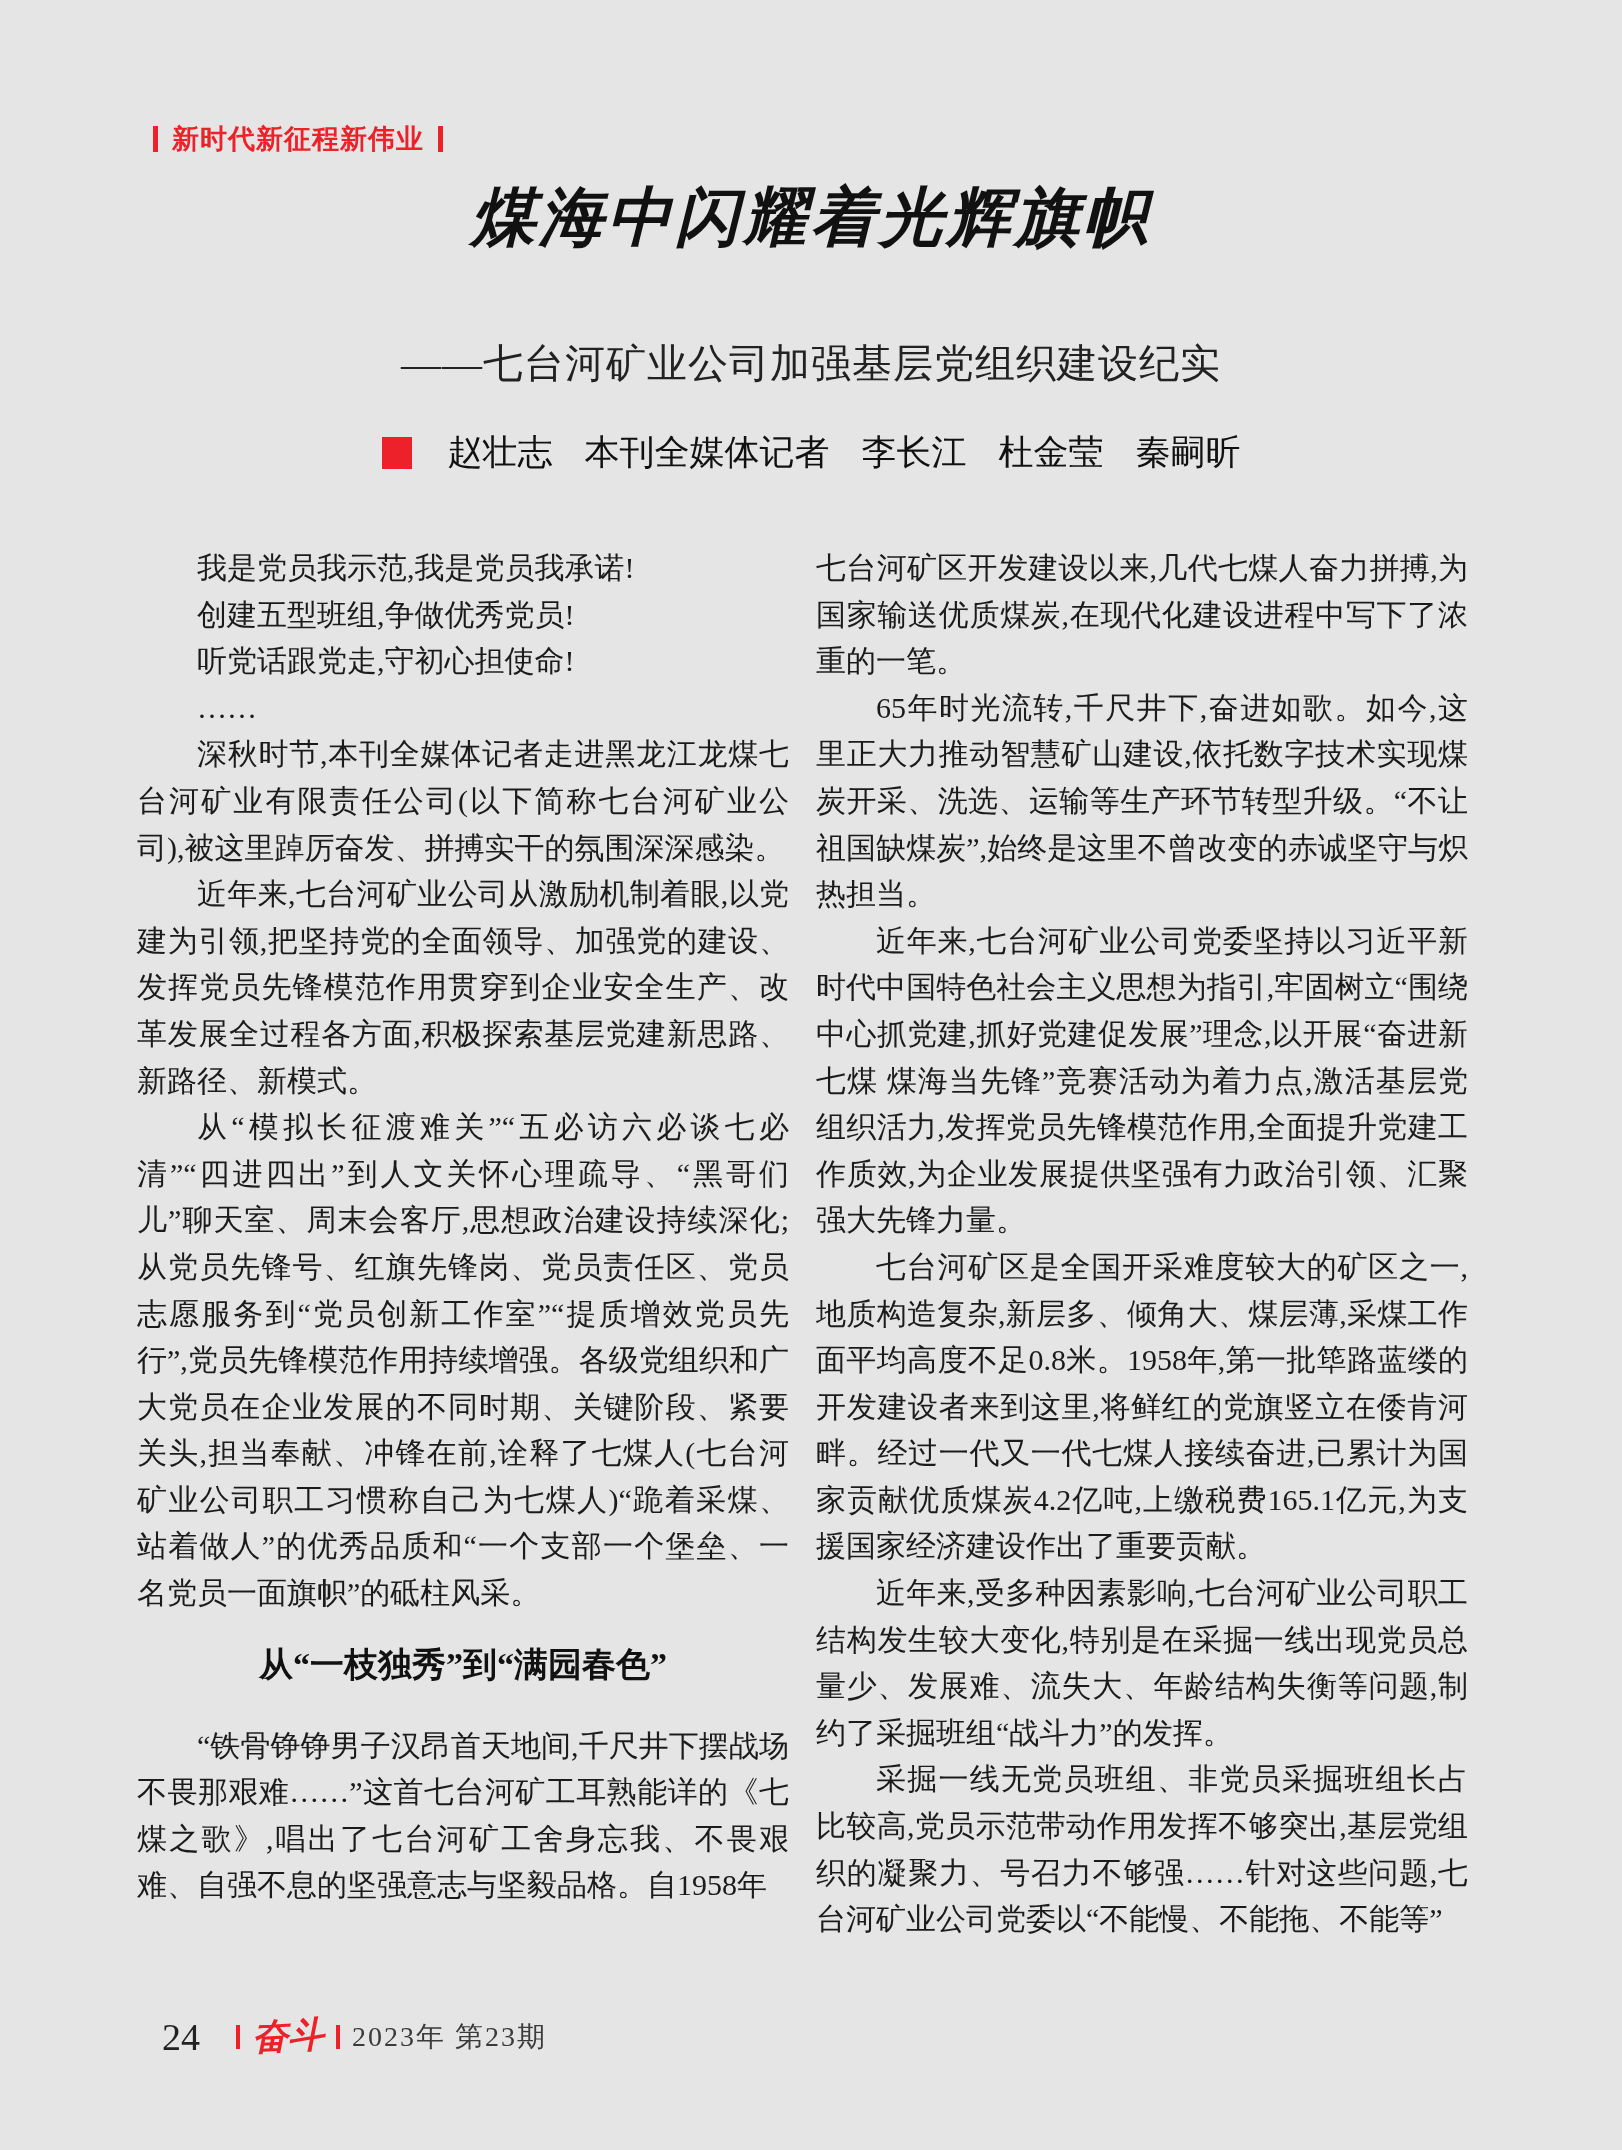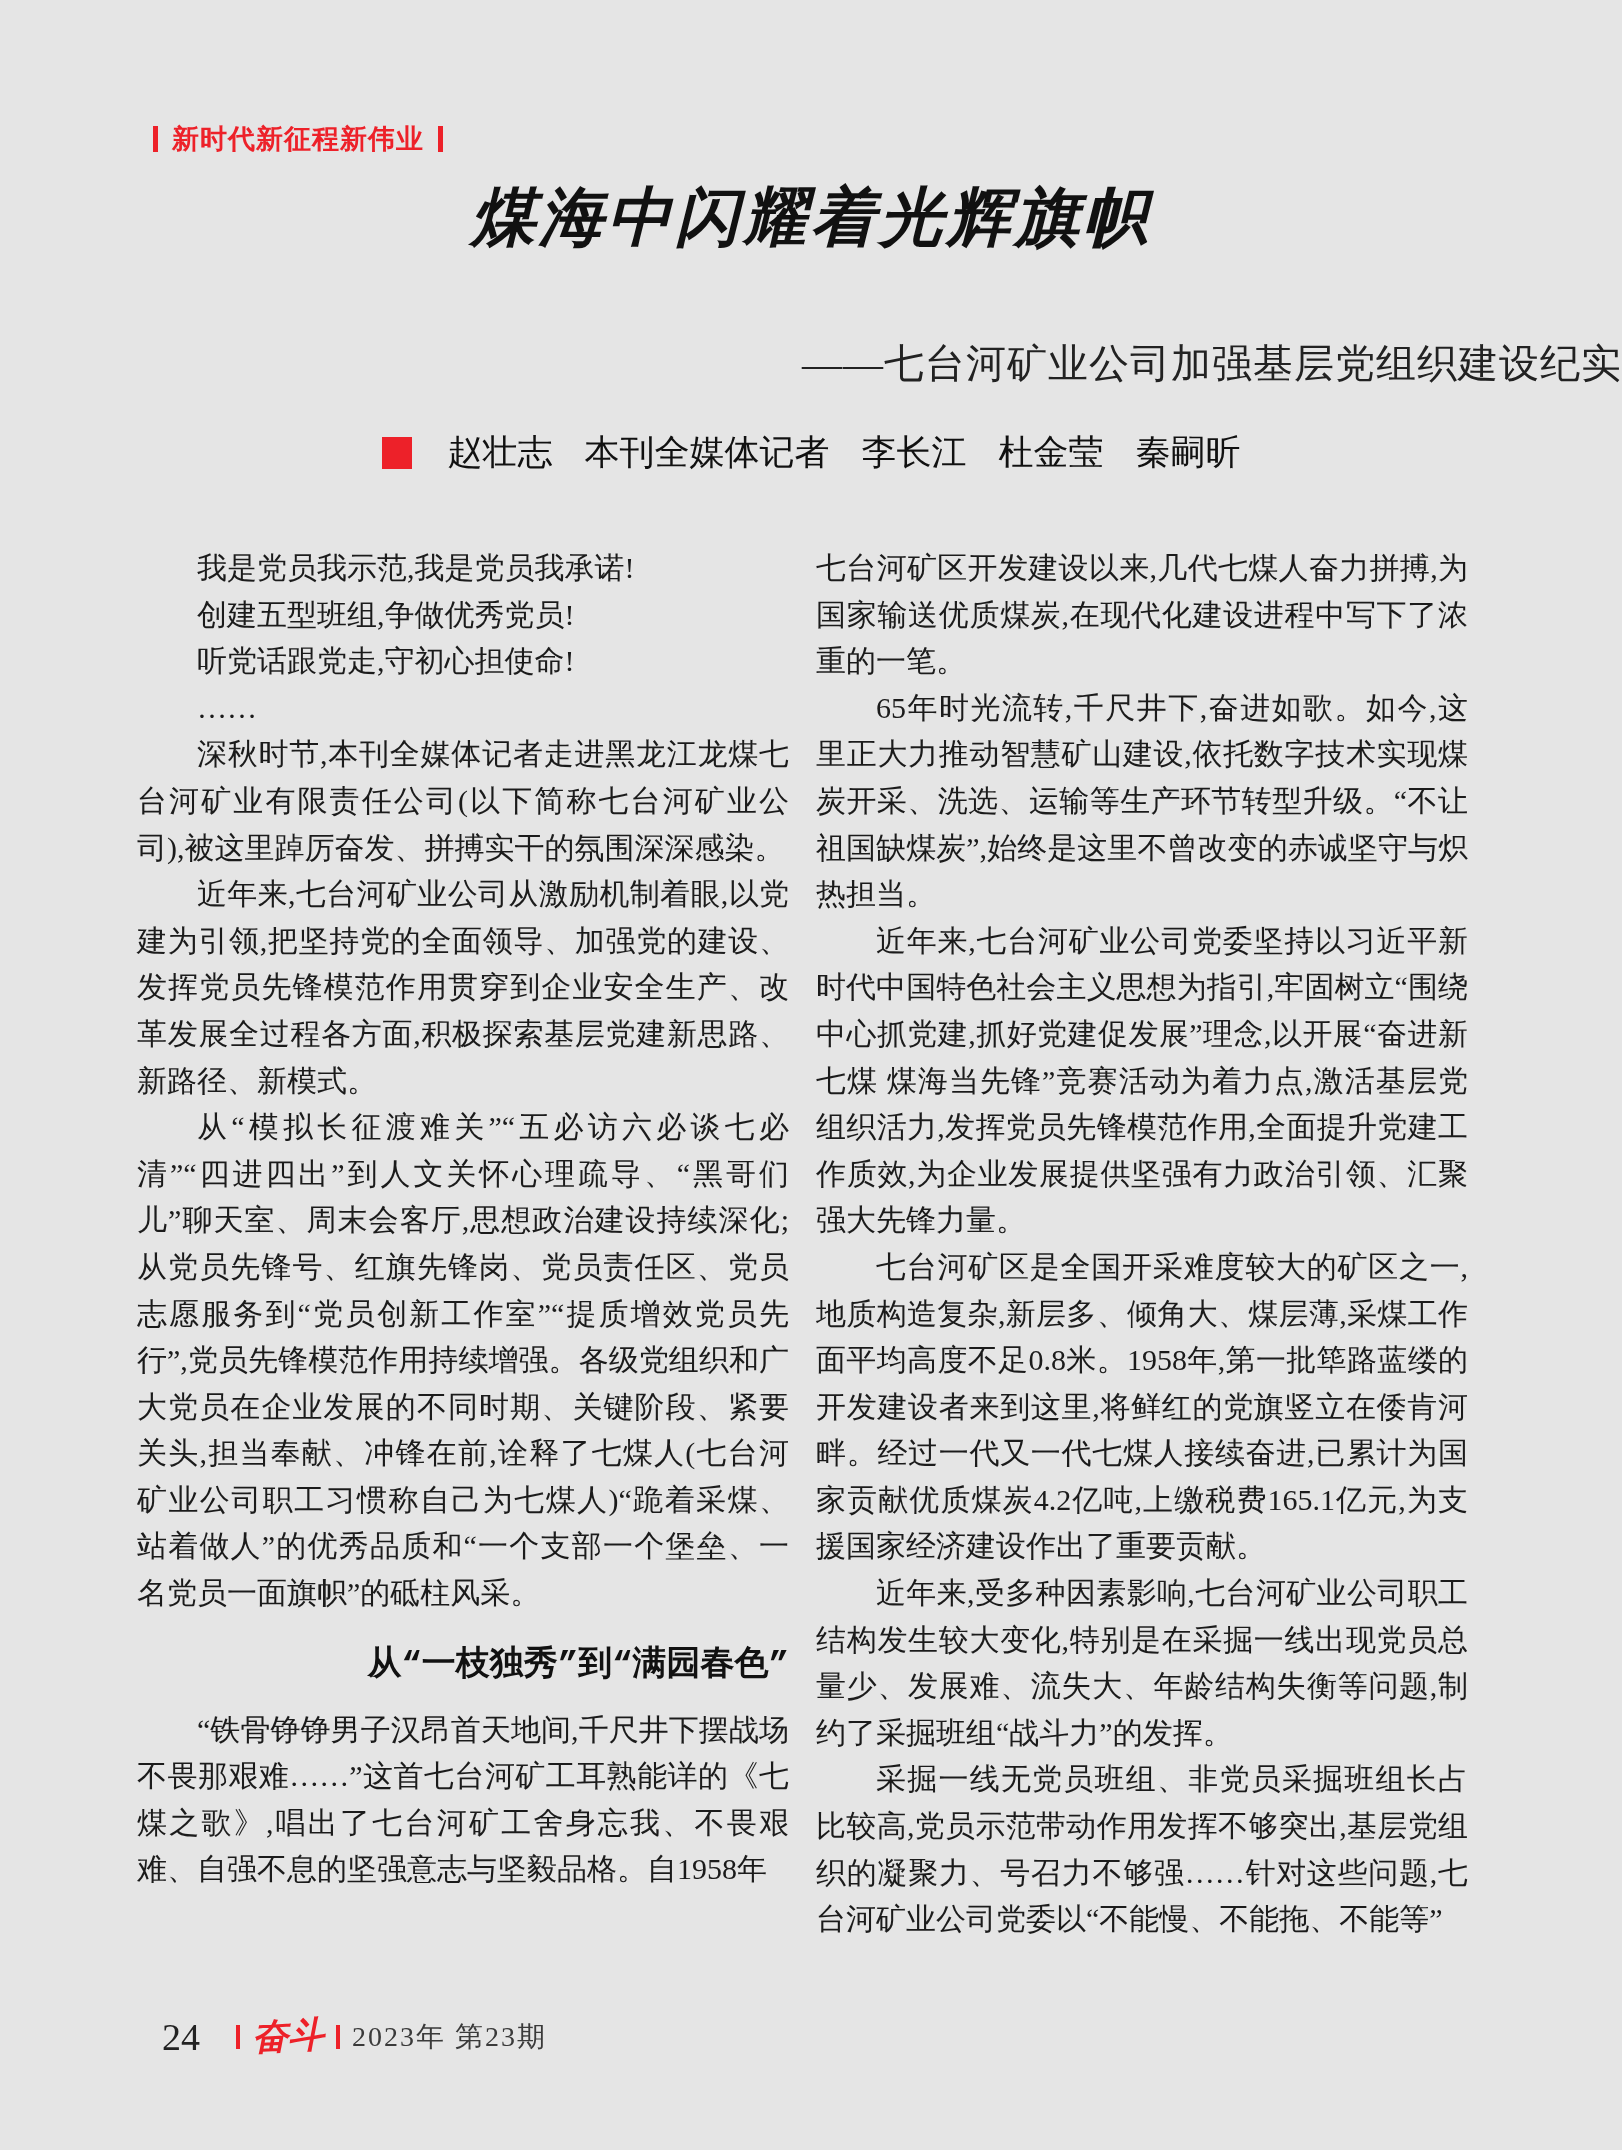--- a/index.html
+++ b/index.html
@@ -22,21 +22,21 @@
   .vbar { width:5px; height:26px; background:var(--accent); }
   
   .title {
     position:absolute; left:0; top:183px; width:100%;
     text-align:center;
     font-size:64px; font-weight:bold; letter-spacing:4px;
     color:#111111; line-height:70px;font-style:italic;
   }
   .subtitle {
     position:absolute; left:0; top:336px; width:100%;
-    text-align:right;
+    text-align:center;
     font-size:40px; color:#222222; letter-spacing:1px;
   }
   
   .byline {
     position:absolute; left:0; top:429px; width:100%;
     display:flex; justify-content:center; align-items:center;
     font-size:35px; color:#111111;
   }
   .byline-square { width:30px; height:32px; background:var(--accent); margin-right:36px; }
   .byline-name { margin-right:32px; }
@@ -49,24 +49,24 @@
   .column {
     width:652px;
     font-size:30px; line-height:46.6px;
     text-align:justify;
     color:#1b1b1b;
   }
   .block-quote { text-indent:2em; }
   .block-para { text-indent:2em; }
   .block-para-flush { text-indent:0; }
   .block-heading {
-    text-align:right; text-indent:0;
-    font-family:Liberation Mono, monospace;
+    text-align:center; text-indent:0;
+    font-family:Liberation Serif, serif;
     font-weight:bold; font-size:34px; line-height:44px;
-    margin-top:26px; margin-bottom:20px;
+    margin-top:26px; margin-bottom:36px;
     color:#111111;
   }
   
   .footer {
     position:absolute; left:162px; top:2012px;
     display:flex; align-items:center; gap:12px;
   }
   .footer-page-num { font-size:38px; color:#222222; }
   .vbar-small { width:4px; height:24px; background:var(--accent); }
   .vbar-small.first { margin-left:24px; }

